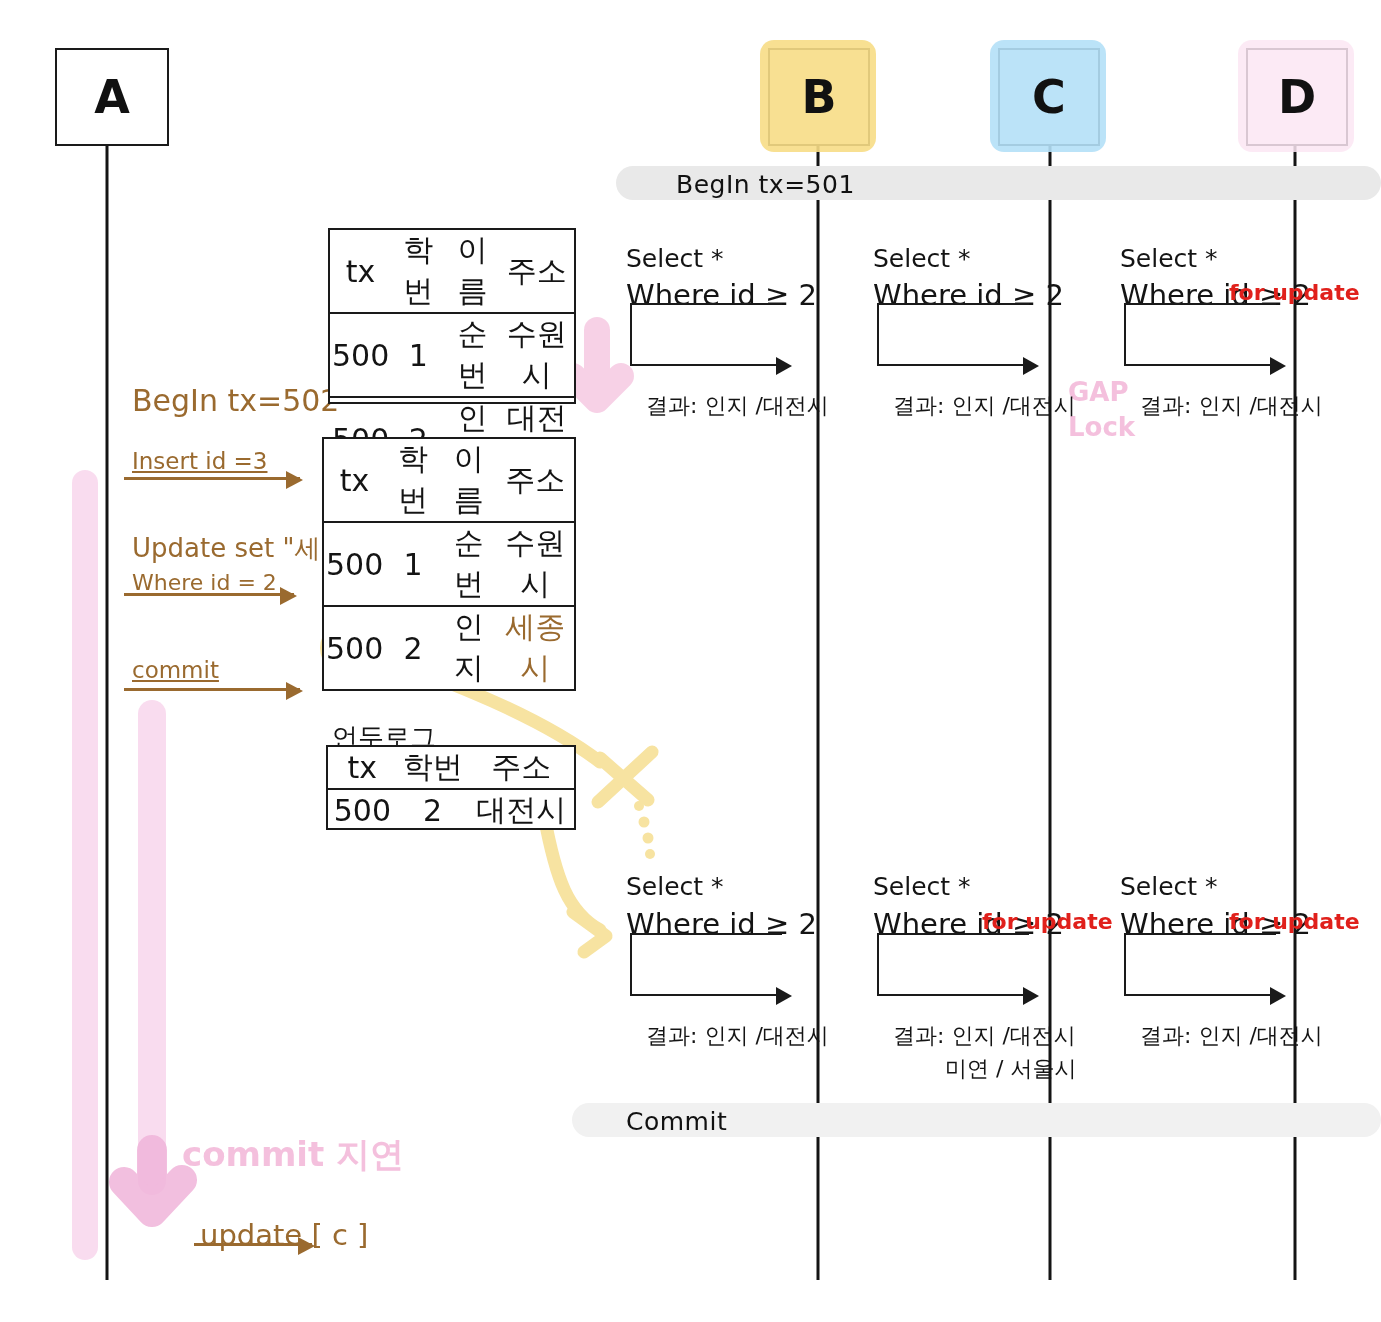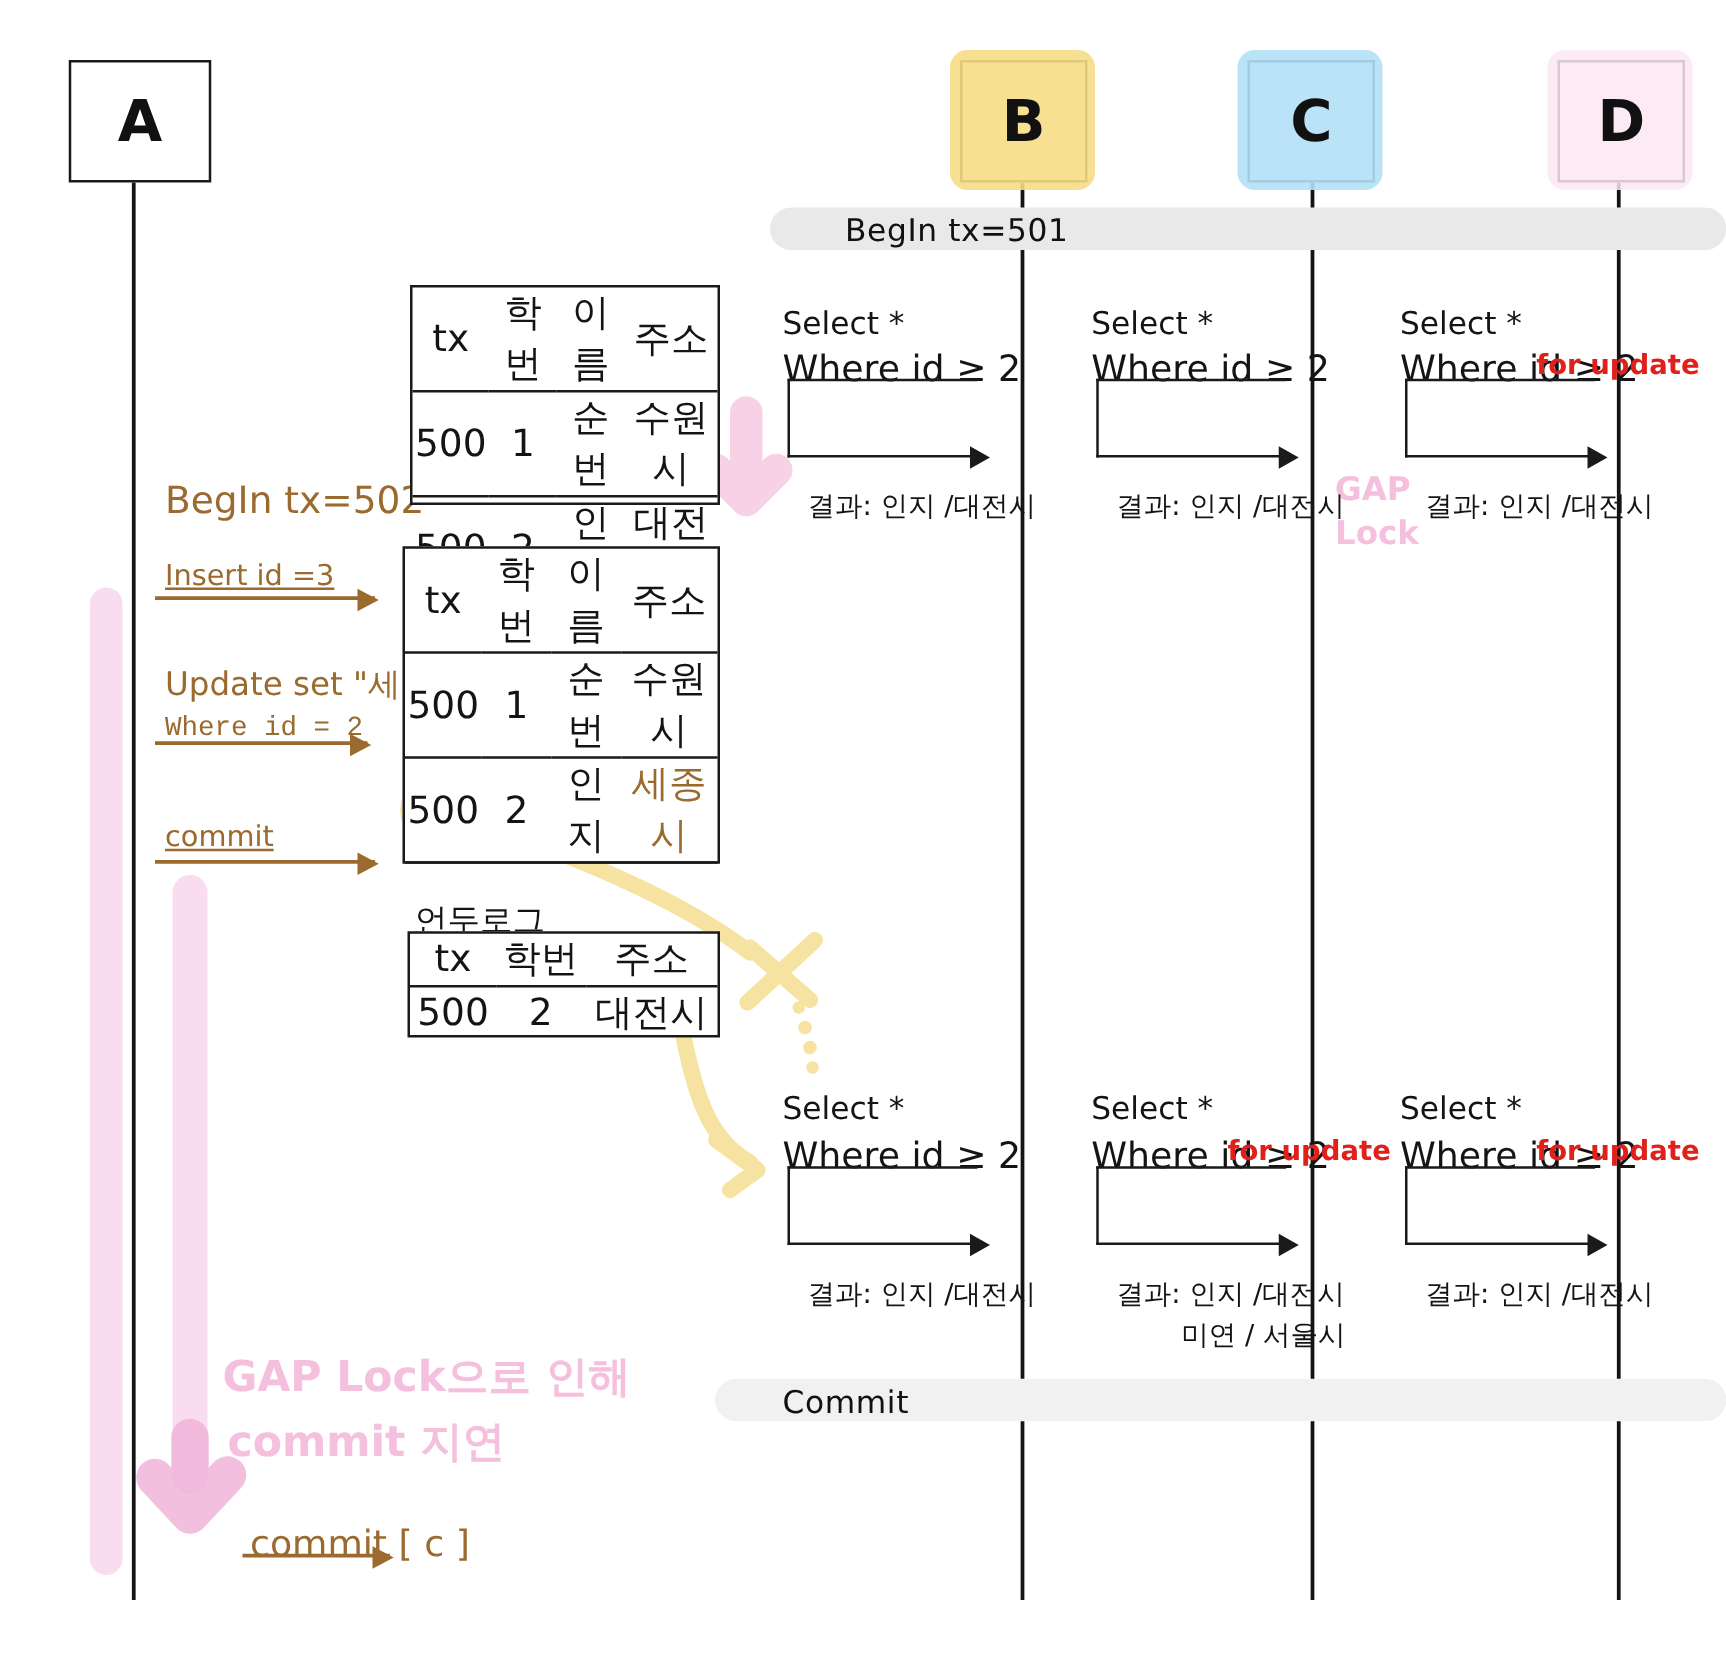--- a/index.html
+++ b/index.html
@@ -158,30 +158,29 @@
     <div class="hl pinkbox"></div>
     <span>D</span>
   </div>
 
   <div class="hw brown s30" style="left:132px;top:371px;">BegIn  tx=502</div>
 
   <div class="hw brown s28" style="left:132px;top:436px;">Insert   id =3</div>
   <div class="barrow" style="left:124px;top:477px;width:176px;"></div>
 
   <div class="hw brown s26" style="left:132px;top:521px;">Update  set  "세종시"</div>
-  <div class="hw brown s22" style="left:132px;top:558px;font-family:Liberation Mono, monospace;">Where  id = 2</div>
+  <div class="hw brown s22" style="left:132px;top:558px;">Where  id = 2</div>
   <div class="barrow" style="left:124px;top:593px;width:170px;"></div>
 
   <div class="hw brown s28" style="left:132px;top:645px;">commit</div>
   <div class="barrow" style="left:124px;top:688px;width:176px;"></div>
 
-  <div class="hw brown s24" style="left:200px;top:1206px;">commit [ c ]</div>
+  <div class="hw brown s24" style="left:200px;top:1206px;">update [ c ]</div>
   <div class="barrow" style="left:194px;top:1243px;width:118px;"></div>
 
-  <div class="hw pink s34" style="left:178px;top:1070px;font-weight:700;">GAP Lock으로 인해</div>
   <div class="hw pink s34" style="left:182px;top:1122px;font-weight:700;">commit 지연</div>
 
   <div class="hw pink s26" style="left:1068px;top:365px;font-weight:700;">GAP</div>
   <div class="hw pink s26" style="left:1068px;top:400px;font-weight:700;">Lock</div>
 
   <div class="dtable" style="left:328px;top:228px;width:248px;height:176px;">
     <table>
       <tbody>
           <tr class="hdr sep">
         <td>tx</td>

